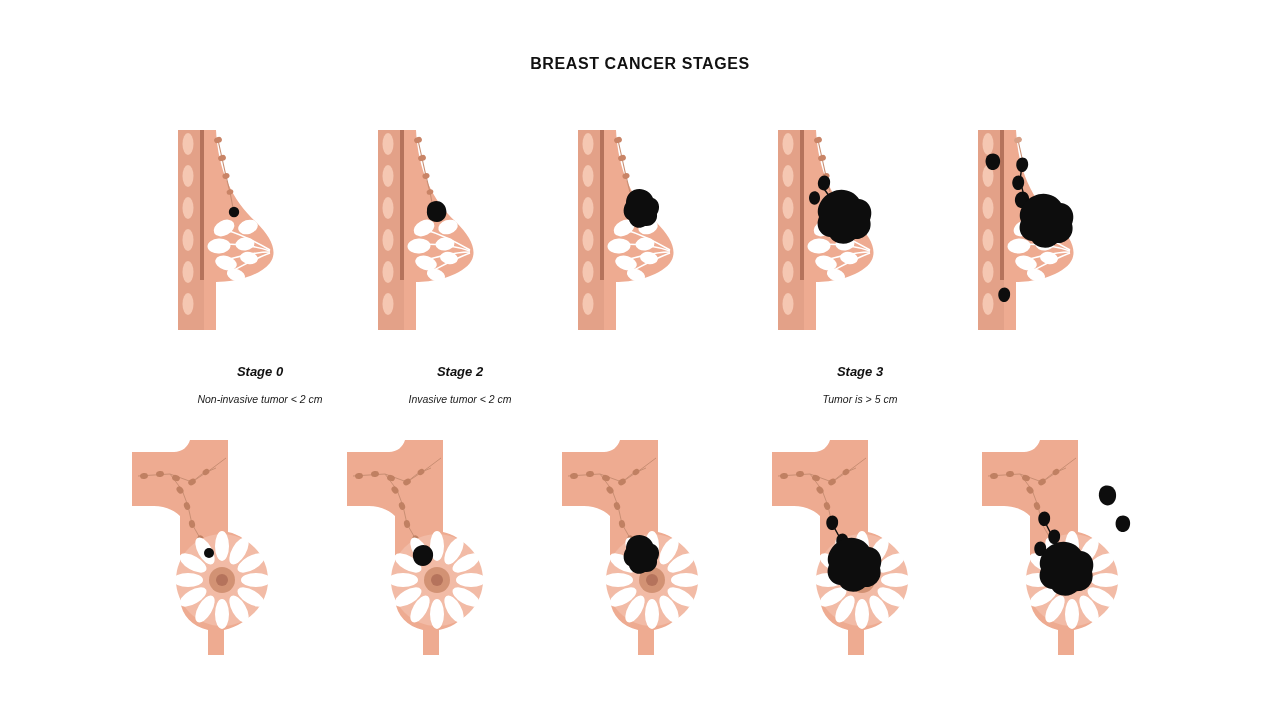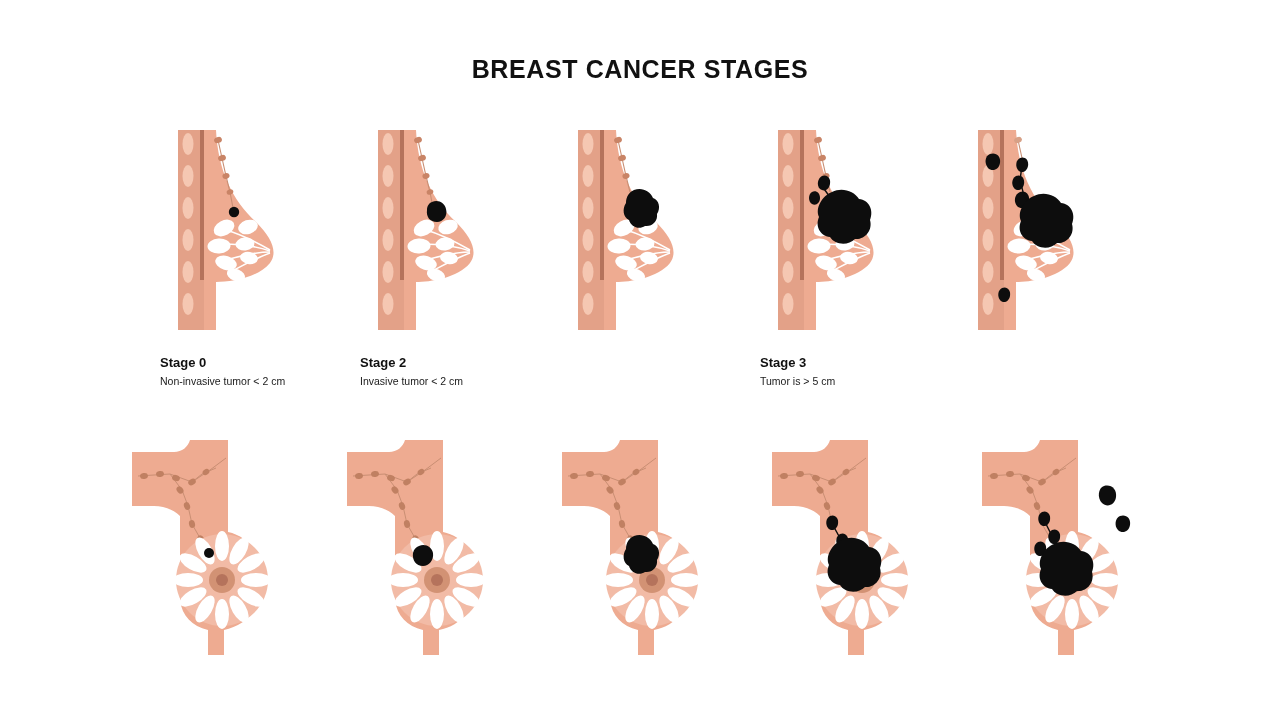--- a/index.html
+++ b/index.html
@@ -21,49 +21,51 @@
     inset: 0;
     width: 1280px;
     height: 720px;
   }
   .page-title {
     position: absolute;
     top: 55px;
     left: 0;
     width: 1280px;
     text-align: center;
-    font-size: 25px;
+    font-size: 16px;
     font-weight: bold;
     letter-spacing: 0.6px;
     color: #111111;
   }
   .stage-column {
     position: absolute;
     top: 0;
     width: 200px;
     height: 720px;
   }
   .caption-block {
     position: absolute;
-    top: 355px;
+    top: 364px;
     left: 0;
     width: 200px;
+    text-align: center;
+    font-style: italic;
   }
   .stage-name {
     font-size: 13px;
     font-weight: bold;
     color: #111111;
     line-height: 16px;
   }
   .stage-desc {
     font-size: 10.5px;
     font-weight: normal;
     color: #1a1a1a;
     line-height: 15px;
-    margin-top: 3px;
+    margin-top: 12px;
     white-space: nowrap;
   }
   svg { display: block; overflow: visible; }
   .fig-side { position: absolute; top: 130px; left: 0; }
   .fig-front { position: absolute; top: 440px; left: 0; }
 </style>
 </head>
 <body>
 
 <div id="infographic">

